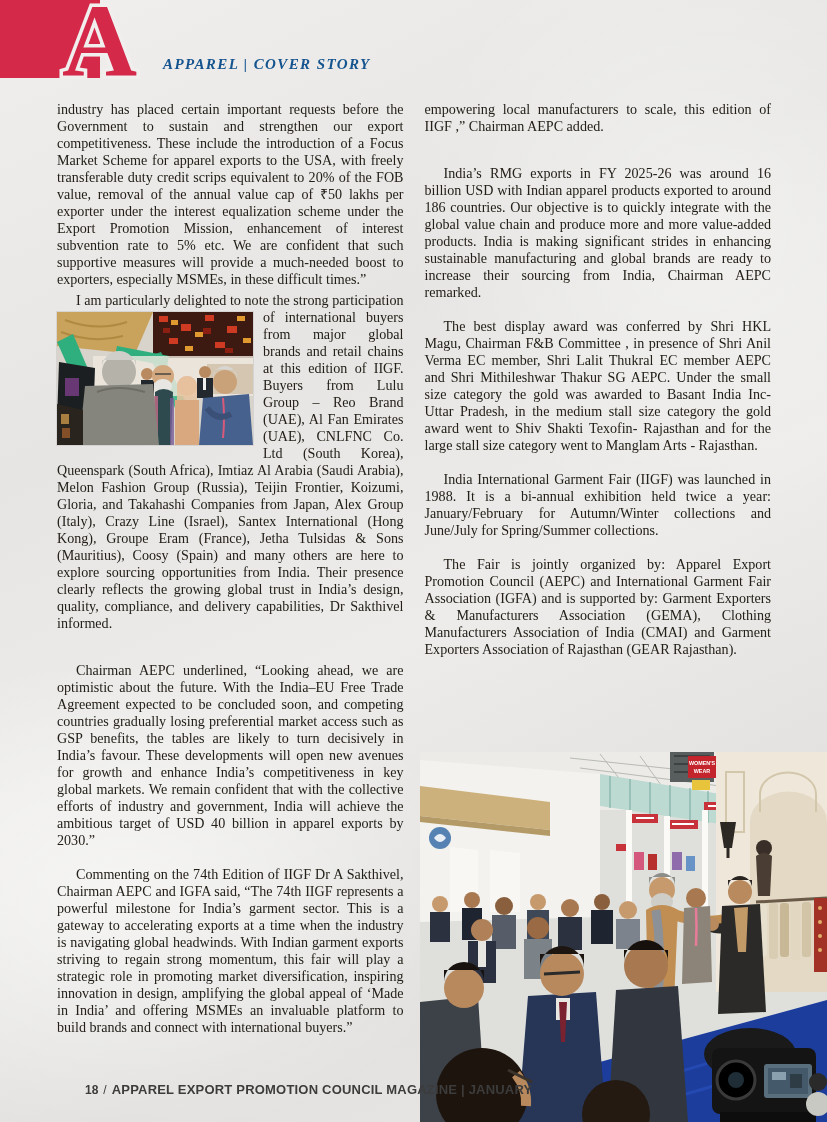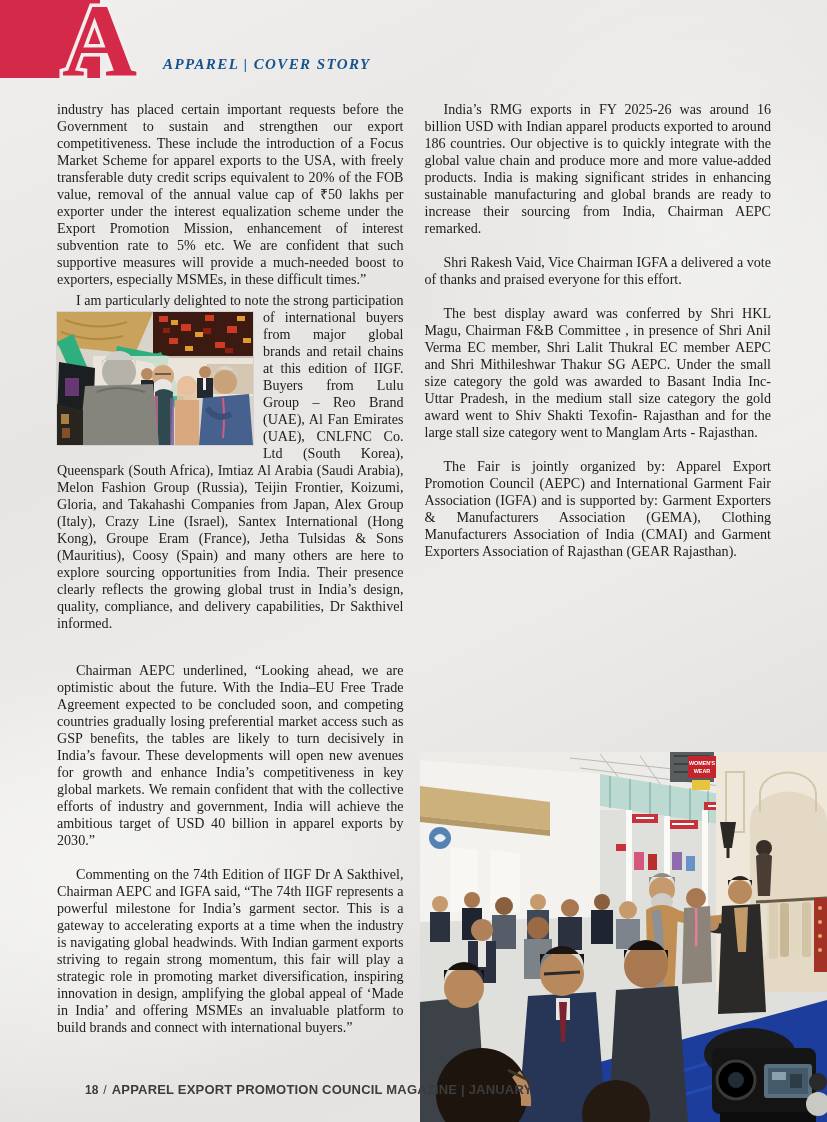--- a/index.html
+++ b/index.html
@@ -138,27 +138,28 @@
         <span>international buyers from major global brands and retail chains at this edition of IIGF. Buyers from Lulu Group – Reo Brand (UAE), Al Fan Emirates (UAE), CNLFNC Co. Ltd (South Korea), Queenspark (South Africa), Imtiaz Al Arabia (Saudi Arabia), Melon Fashion Group (Russia), Teijin Frontier, Koizumi, Gloria, and Takahashi Companies from Japan, Alex Group (Italy), Crazy Line (Israel), Santex International (Hong Kong), Groupe Eram (France), Jetha Tulsidas &amp; Sons (Mauritius), Coosy (Spain) and many others are here to explore sourcing opportunities from India. Their presence clearly reflects the growing global trust in India’s design, quality, compliance, and delivery capabilities, Dr Sakthivel informed.</span>
       </p>
 
       <p class="indent mb-md">Chairman AEPC underlined, “Looking ahead, we are optimistic about the future. With the India–EU Free Trade Agreement expected to be concluded soon, and competing countries gradually losing preferential market access such as GSP benefits, the tables are likely to turn decisively in India’s favour. These developments will open new avenues for growth and enhance India’s competitiveness in key global markets. We remain confident that with the collective efforts of industry and government, India will achieve the ambitious target of USD 40 billion in apparel exports by 2030.”</p>
 
       <p class="indent mb-md">Commenting on the 74th Edition of IIGF Dr A Sakthivel, Chairman AEPC and IGFA said, “The 74th IIGF represents a powerful milestone for India’s garment sector. This is a gateway to accelerating exports at a time when the industry is navigating global headwinds. With Indian garment exports striving to regain strong momentum, this fair will play a strategic role in promoting market diversification, inspiring innovation in design, amplifying the global appeal of ‘Made in India’ and offering MSMEs an invaluable platform to build brands and connect with international buyers.”</p>
 
     </div>
 
     <div class="col">
+      <p class="mb-lg">empowering local manufacturers to scale, this edition of IIGF ,” Chairman AEPC added.</p>
 
       <p class="indent mb-md">India’s RMG exports in FY 2025-26 was around 16 billion USD with Indian apparel products exported to around 186 countries. Our objective is to quickly integrate with the global value chain and produce more and more value-added products. India is making significant strides in enhancing sustainable manufacturing and global brands are ready to increase their sourcing from India, Chairman AEPC remarked.</p>
 
-      <p class="indent mb-md">Shri Rakesh Vaid, Vice Chairman IGFA a delivered a vote of thanks and praised everyone for this effort.</p>
 
       <p class="indent mb-md">The best display award was conferred by Shri HKL Magu, Chairman F&amp;B Committee , in presence of  Shri Anil Verma EC member, Shri Lalit Thukral EC member AEPC and Shri Mithileshwar Thakur SG AEPC. Under the small size category the gold was awarded to Basant India Inc- Uttar Pradesh, in the medium stall size category the gold award went to Shiv Shakti Texofin- Rajasthan and for the large stall size category went to Manglam Arts - Rajasthan.</p>
 
+      <p class="indent mb-md">India International Garment Fair (IIGF) was launched in 1988. It is a bi-annual exhibition held twice a year: January/February for Autumn/Winter collections and June/July for Spring/Summer collections.</p>
 
       <p class="indent">The Fair is jointly organized by: Apparel Export Promotion Council (AEPC) and International Garment Fair Association (IGFA) and is supported by: Garment Exporters &amp; Manufacturers Association (GEMA), Clothing Manufacturers Association of India (CMAI) and Garment Exporters Association of Rajasthan (GEAR Rajasthan).</p>
     </div>
   </div>
 
   <div class="main-photo">
     <svg viewBox="0 0 407 370" preserveAspectRatio="none">
       <rect width="407" height="370" fill="#dfe0dc"></rect>
 
       <rect x="0" y="0" width="407" height="58" fill="#ecebe7"></rect>

